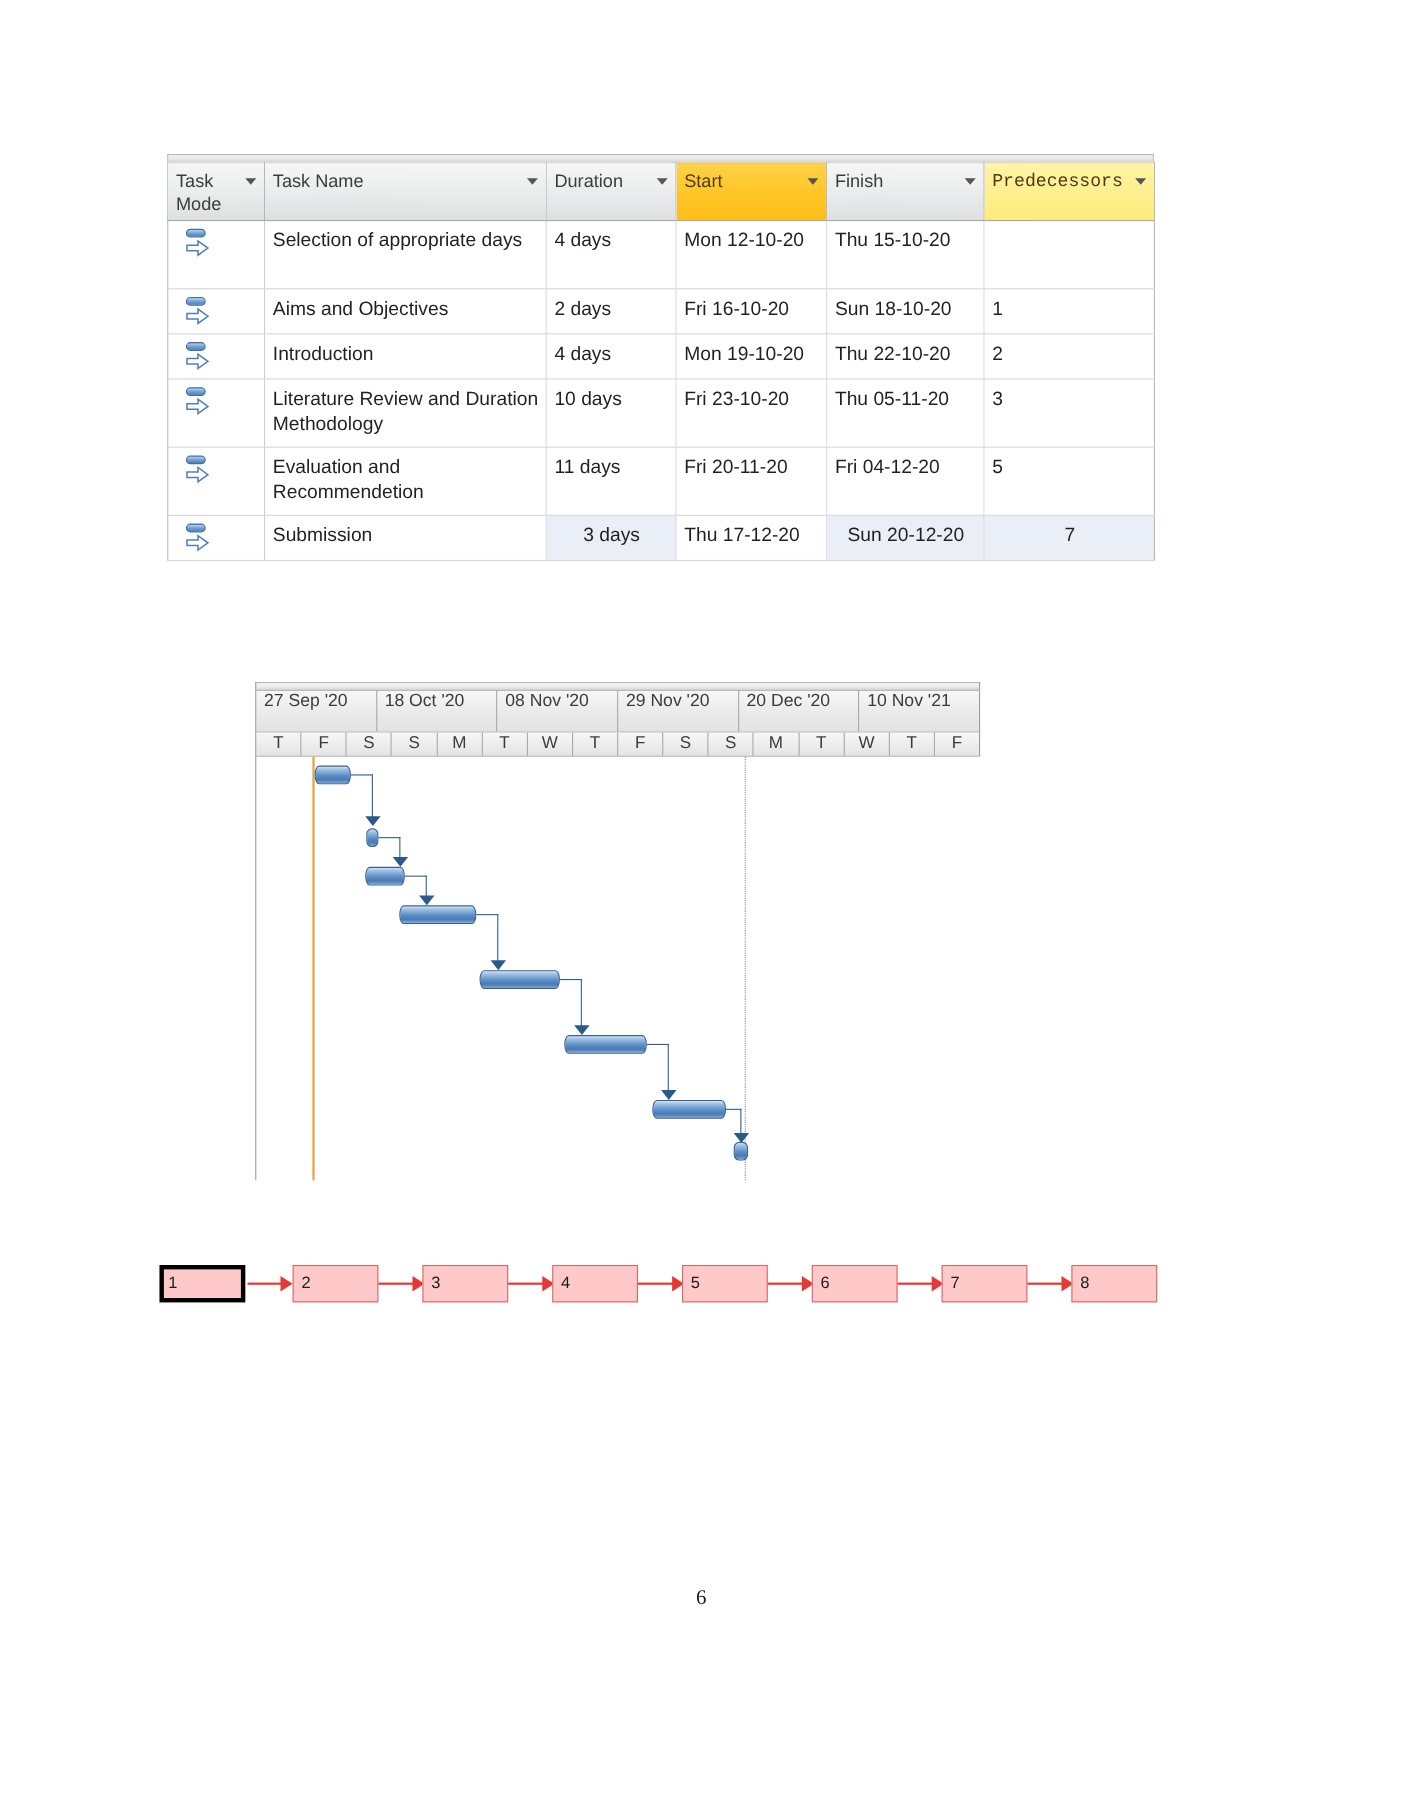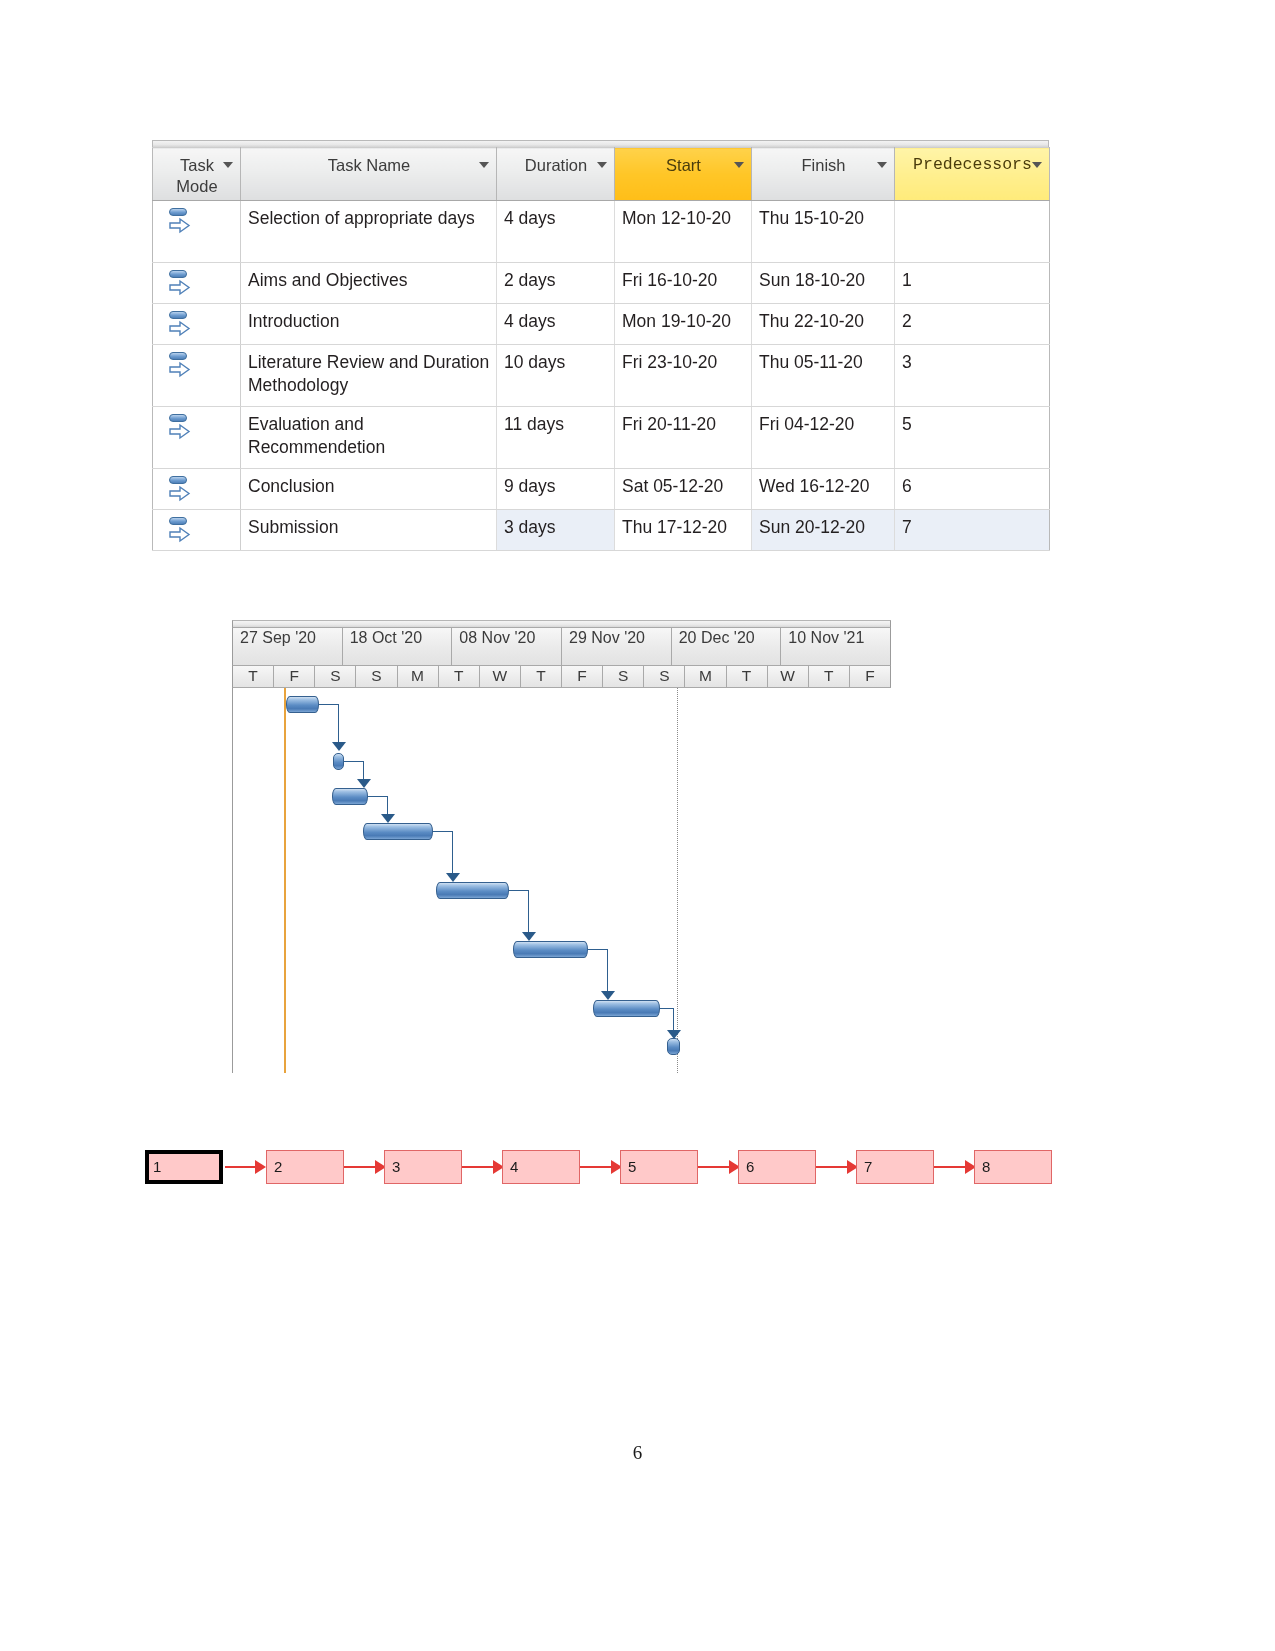--- a/index.html
+++ b/index.html
@@ -32,21 +32,21 @@
     box-sizing: border-box;
   }
   table.task-table {
     border-collapse: collapse;
     width: 897px;
     table-layout: fixed;
     font-size: 17px;
   }
   table.task-table th {
     font-weight: normal;
-    text-align: center;
+    text-align: left;
     vertical-align: top;
     padding: 7px 6px 4px 7px;
     border-right: 1px solid #b6b6b6;
     border-bottom: 1px solid #a8a8a8;
     border-top: 1px solid #cdcdcd;
     background: linear-gradient(to bottom, #f6f6f6 0%, #eceded 45%, #dedfe0 100%);
     color: #3c3c3c;
     font-size: 16.5px;
     line-height: 1.25;
     position: relative;
@@ -79,20 +79,21 @@
     font-size: 17.5px;
     line-height: 1.32;
     background: #ffffff;
     box-sizing: border-box;
   }
   table.task-table td.cell-mode {
     border-right: 1px solid #cfcfcf;
   }
   table.task-table tr.last-row td.hl {
     background: #eaeff7;
+    text-align: center;
   }
   table.task-table td:first-child { border-left: 1px solid #b9b9b9; }
   table.task-table td:last-child  { border-right: 1px solid #b9b9b9; }
   table.task-table th:first-child { border-left: 1px solid #b9b9b9; }
   table.task-table th:last-child  { border-right: 1px solid #b9b9b9; font-family: Liberation Mono, monospace; }
 
   
   .mode-icon { display: block; width: 26px; height: 28px; position: relative; margin-left: 8px; }
   .mode-icon .bar {
     position: absolute; left: 1px; top: 1px; width: 18px; height: 8px;
@@ -362,35 +363,20 @@
                 <path d="M2 6 H12 V2 L21 8.5 L12 15 V11 H2 Z" fill="#ffffff" stroke="#4f80b8" stroke-width="1.4"></path>
               </svg>
           </span>
         </td>
         <td>Evaluation and Recommendetion</td>
         <td>11 days</td>
         <td>Fri 20-11-20</td>
         <td>Fri 04-12-20</td>
         <td>5</td>
       </tr>
-      <tr style="height:31px">
-        <td class="cell-mode">
-          <span class="mode-icon">
-            <span class="bar"></span>
-            <svg width="26" height="18" viewBox="0 0 26 18">
-                <path d="M2 6 H12 V2 L21 8.5 L12 15 V11 H2 Z" fill="#ffffff" stroke="#4f80b8" stroke-width="1.4"></path>
-              </svg>
-          </span>
-        </td>
-        <td>Conclusion</td>
-        <td>9 days</td>
-        <td>Sat 05-12-20</td>
-        <td>Wed 16-12-20</td>
-        <td>6</td>
-      </tr>
       <tr class="last-row" style="height:31px">
         <td class="cell-mode">
           <span class="mode-icon">
             <span class="bar"></span>
             <svg width="26" height="18" viewBox="0 0 26 18">
                 <path d="M2 6 H12 V2 L21 8.5 L12 15 V11 H2 Z" fill="#ffffff" stroke="#4f80b8" stroke-width="1.4"></path>
               </svg>
           </span>
         </td>
         <td>Submission</td>

